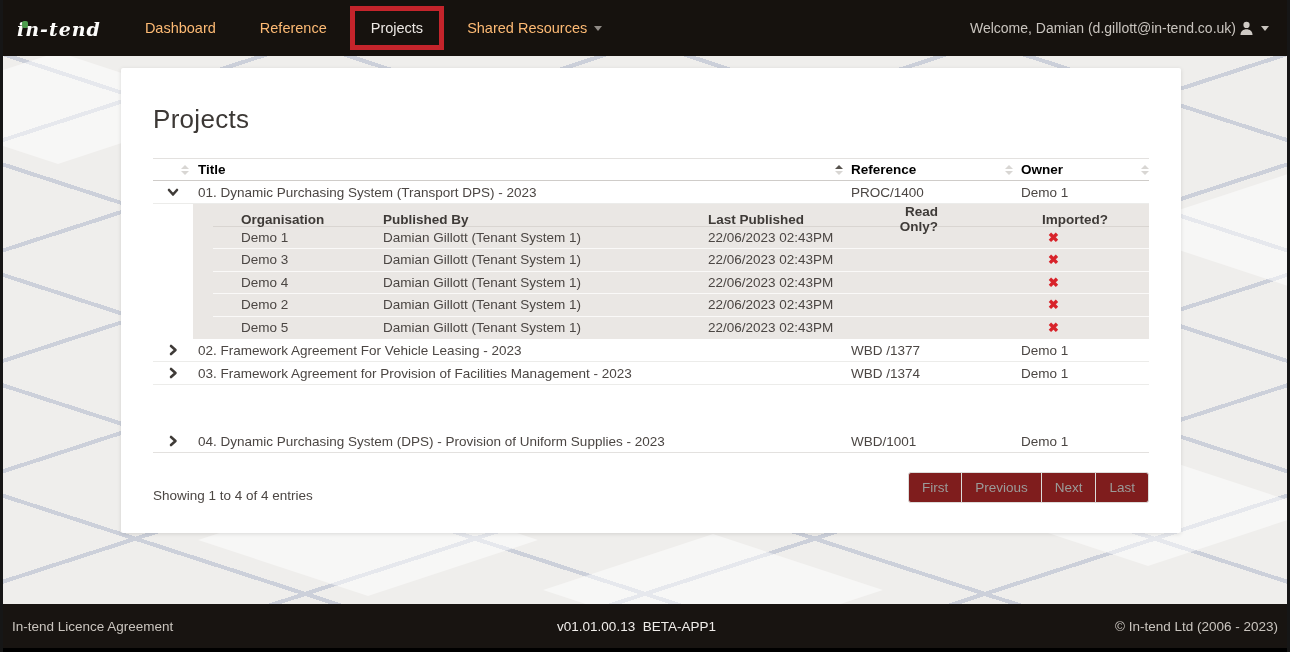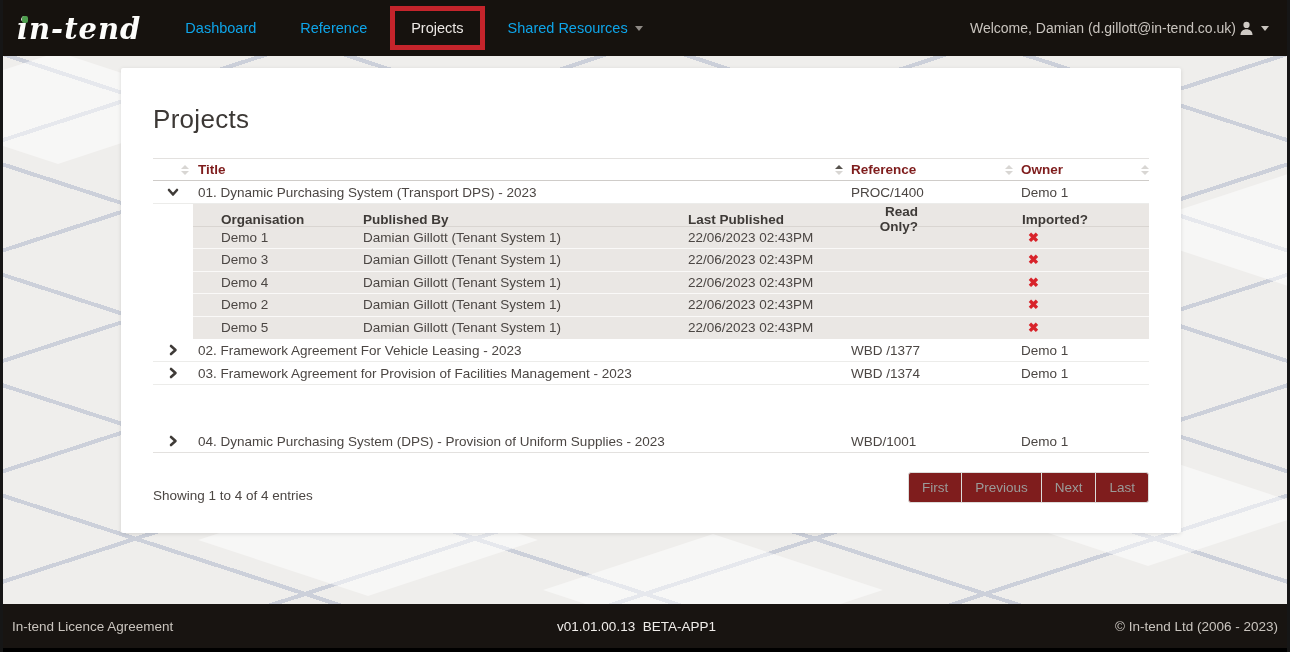--- a/index.html
+++ b/index.html
@@ -4,24 +4,24 @@
 <style>
   * { margin:0; padding:0; box-sizing:border-box; }
   html,body { width:1290px; height:652px; }
   body { font-family:"Liberation Sans", sans-serif; color:#4b4643; }
   .window { width:1290px; height:652px; position:relative; overflow:hidden;
             border-left:3px solid #161616; border-right:3px solid #161616; background:#efeeec; }
 
   
   .navbar { height:56px; background:#16120e; display:flex; align-items:center; padding:0 18px 0 14px; position:relative; }
   .brand { position:relative; color:#fdfdfb; font-family:"DejaVu Serif", serif; font-style:italic; font-weight:bold;
-           font-size:29px; letter-spacing:1px; margin-right:22px; line-height:1; padding-top:2px; }
+           font-size:19px; letter-spacing:1px; margin-right:22px; line-height:1; padding-top:2px; }
   .brand-dot { position:absolute; left:5px; top:3px; width:6px; height:7px; background:#4e9e4e; border-radius:2px; }
   .nav-items { display:flex; align-items:center; height:56px; }
-  .nav-item { color:#0ea5e9; font-size:14.5px; padding:0 13px; margin:0 9px; height:56px; display:flex; align-items:center; cursor:pointer; position:relative; }
+  .nav-item { color:#fdba74; font-size:14.5px; padding:0 13px; margin:0 9px; height:56px; display:flex; align-items:center; cursor:pointer; position:relative; }
   .nav-item.active { color:#ece8e4; }
   .hl-box { position:absolute; left:-8px; right:-8px; top:6px; bottom:6px; border:5px solid #c4242b; pointer-events:none; }
   .caret { width:0; height:0; border-left:4px solid transparent; border-right:4px solid transparent; border-top:5px solid #8f8a85; margin-left:7px; display:inline-block; }
   .nav-spacer { flex:1; }
   .welcome { color:#c9c4be; font-size:14px; margin-right:2px; }
   .user-area { display:flex; align-items:center; cursor:pointer; }
   .user-caret { border-top-color:#c9c4be; margin-left:6px; }
 
   
   .content { position:relative; height:548px; overflow:hidden;
@@ -33,42 +33,42 @@
     clip-path:polygon(50% 0, 100% 50%, 50% 100%, 0 50%); }
 
   
   .card { position:absolute; left:118px; top:12px; width:1060px; min-height:410px; background:#ffffff;
           border-radius:2px; box-shadow:0 1px 4px rgba(0,0,0,0.12); padding:36px 32px 30px 32px; }
   .page-title { font-size:26px; font-weight:500; color:#3c3835; letter-spacing:.3px; margin-bottom:23px; }
 
   
   .tbl { width:996px; font-size:13.5px; }
   .tr { display:flex; align-items:center; height:23px; }
-  .thead { border-top:1px solid #e3e1df; border-bottom:1px solid #cfccc9; font-weight:bold; color:#7f1d1d; }
+  .thead { border-top:1px solid #e3e1df; border-bottom:1px solid #cfccc9; font-weight:bold; color:#000000; }
   .c-exp { width:40px; display:flex; align-items:center; justify-content:center; }
   .c-title { width:650px; padding-left:5px; display:flex; align-items:center; justify-content:space-between; }
   .c-ref { width:170px; padding-left:8px; display:flex; align-items:center; justify-content:space-between; }
   .c-own { flex:1; padding-left:8px; display:flex; align-items:center; justify-content:space-between; }
   .thead .c-exp { justify-content:flex-end; padding-right:4px; }
   .row { border-bottom:1px solid #ececea; cursor:pointer; }
   .row:last-child { border-bottom:1px solid #e3e1df;margin-top:45px; }
   .row .c-title, .row .c-ref, .row .c-own { justify-content:flex-start; }
 
   .sort { display:inline-flex; flex-direction:column; gap:2px; cursor:pointer; }
   .sort b { width:0; height:0; border-left:4px solid transparent; border-right:4px solid transparent; display:block; }
   .sort .up { border-bottom:4px solid #d8d6d3; }
   .sort .dn { border-top:4px solid #d8d6d3; }
   .sort.active .up { border-bottom-color:#57534e; }
 
   .chev { width:12px; height:12px; stroke:#3f3b38; stroke-width:2.6; fill:none; stroke-linecap:round; stroke-linejoin:round; }
 
   
   .sub { margin-left:40px; width:956px; background:#eae7e4; }
   .sub-tr { display:grid; grid-template-columns:170px 325px 158px 72px 1fr; align-items:center; height:22.5px;
-            border-bottom:1px solid rgba(255,255,255,0.75); }
+            border-bottom:1px solid rgba(255,255,255,0.75);margin-left:20px; }
   .sub-tr:last-child { border-bottom:none; }
   .sub-head { font-weight:bold; color:#3e3a37; border-bottom:1px solid #d9d5d1; }
   .s-org { padding-left:28px; }
   .s-ro { text-align:right; }
   .s-imp { padding-left:104px; }
   .xmark { color:#d8232a; font-weight:bold; font-size:13px; padding-left:6px; display:inline-block; }
 
   
   .tfoot { width:996px; display:flex; justify-content:space-between; align-items:flex-end; margin-top:19px; }
   .summary { font-size:13.5px; color:#4b4643; }

